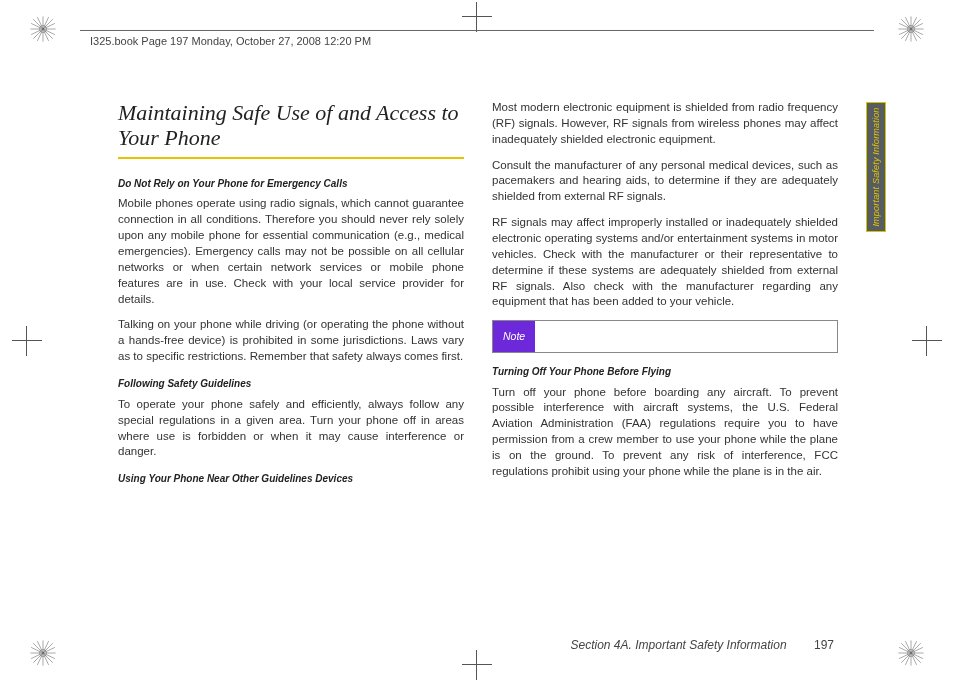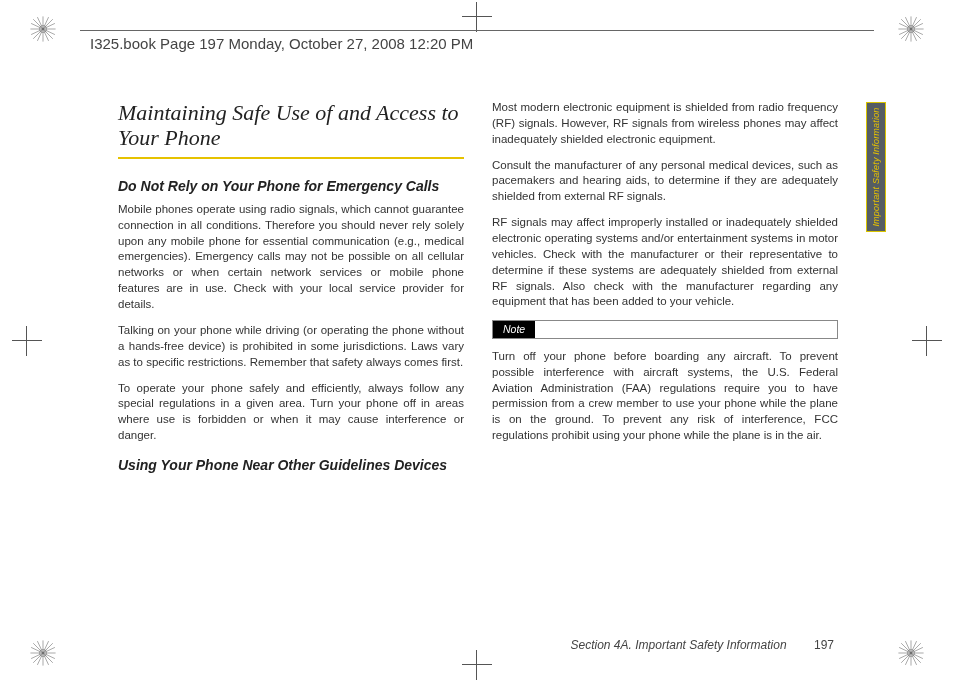--- a/index.html
+++ b/index.html
@@ -40,21 +40,21 @@
     position: absolute;
     top: 30px;
     left: 80px;
     right: 80px;
     border-top: 1px solid #666;
   }
   .header-text {
     position: absolute;
     top: 35px;
     left: 90px;
-    font-size: 15px;
+    font-size: 11px;
     color: #444;
   }
 
   .page {
     position: absolute;
     top: 100px;
     left: 118px;
     width: 720px;
     height: 520px;
     display: flex;
@@ -74,42 +74,42 @@
     line-height: 1.15;
     margin-bottom: 6px;
     font-family: Liberation Serif, serif;
   }
   .title-rule {
     border: none;
     border-top: 2px solid #e6c200;
     margin-bottom: 18px;
   }
   .subhead {
-    font-size: 14px;
+    font-size: 10px;
     font-style: italic;
     font-weight: 600;
     color: #222;
     margin-top: 12px;
     margin-bottom: 6px;
   }
   .subhead.first { margin-top: 0; }
   p.body { margin-bottom: 10px; text-align: justify; }
 
   .note-box {
     display: flex;
     border: 1px solid #888;
     margin: 8px 0 10px 0;
     font-size: 10.5px;
   }
   .note-tab {
-    background: #000000;
+    background: #6d28d9;
     color: #fff;
     font-style: italic;
     font-weight: 500;
-    padding: 1px 10px;
+    padding: 8px 10px;
     display: flex;
     align-items: flex-start;
   }
   .note-body {
     padding: 6px 10px;
     font-style: italic;
     color: #333;
     flex: 1;
   }
 
@@ -220,31 +220,33 @@
   <span>Important Safety Information</span>
 </div>
 
 <div class="page">
   <div class="col">
     <div class="main-title">Maintaining Safe Use of and Access to Your Phone</div>
     <hr class="title-rule">
     <div class="subhead first">Do Not Rely on Your Phone for Emergency Calls</div>
     <p class="body">Mobile phones operate using radio signals, which cannot guarantee connection in all conditions. Therefore you should never rely solely upon any mobile phone for essential communication (e.g., medical emergencies). Emergency calls may not be possible on all cellular networks or when certain network services or mobile phone features are in use. Check with your local service provider for details.</p>
     <p class="body">Talking on your phone while driving (or operating the phone without a hands-free device) is prohibited in some jurisdictions. Laws vary as to specific restrictions. Remember that safety always comes first.</p>
+    <div class="subhead">Following Safety Guidelines</div>
     <p class="body">To operate your phone safely and efficiently, always follow any special regulations in a given area. Turn your phone off in areas where use is forbidden or when it may cause interference or danger.</p>
     <div class="subhead">Using Your Phone Near Other Guidelines Devices</div>
   </div>
 
   <div class="col">
     <p class="body">Most modern electronic equipment is shielded from radio frequency (RF) signals. However, RF signals from wireless phones may affect inadequately shielded electronic equipment.</p>
     <p class="body">Consult the manufacturer of any personal medical devices, such as pacemakers and hearing aids, to determine if they are adequately shielded from external RF signals.</p>
     <p class="body">RF signals may affect improperly installed or inadequately shielded electronic operating systems and/or entertainment systems in motor vehicles. Check with the manufacturer or their representative to determine if these systems are adequately shielded from external RF signals. Also check with the manufacturer regarding any equipment that has been added to your vehicle.</p>
     <div class="note-box">
       <div class="note-tab">Note</div>
     </div>
+    <div class="subhead">Turning Off Your Phone Before Flying</div>
     <p class="body">Turn off your phone before boarding any aircraft. To prevent possible interference with aircraft systems, the U.S. Federal Aviation Administration (FAA) regulations require you to have permission from a crew member to use your phone while the plane is on the ground. To prevent any risk of interference, FCC regulations prohibit using your phone while the plane is in the air.</p>
   </div>
 </div>
 
 <div class="footer">
   <span>Section 4A. Important Safety Information</span>
   <span class="pnum">197</span>
 </div>
 
 </body></html>

